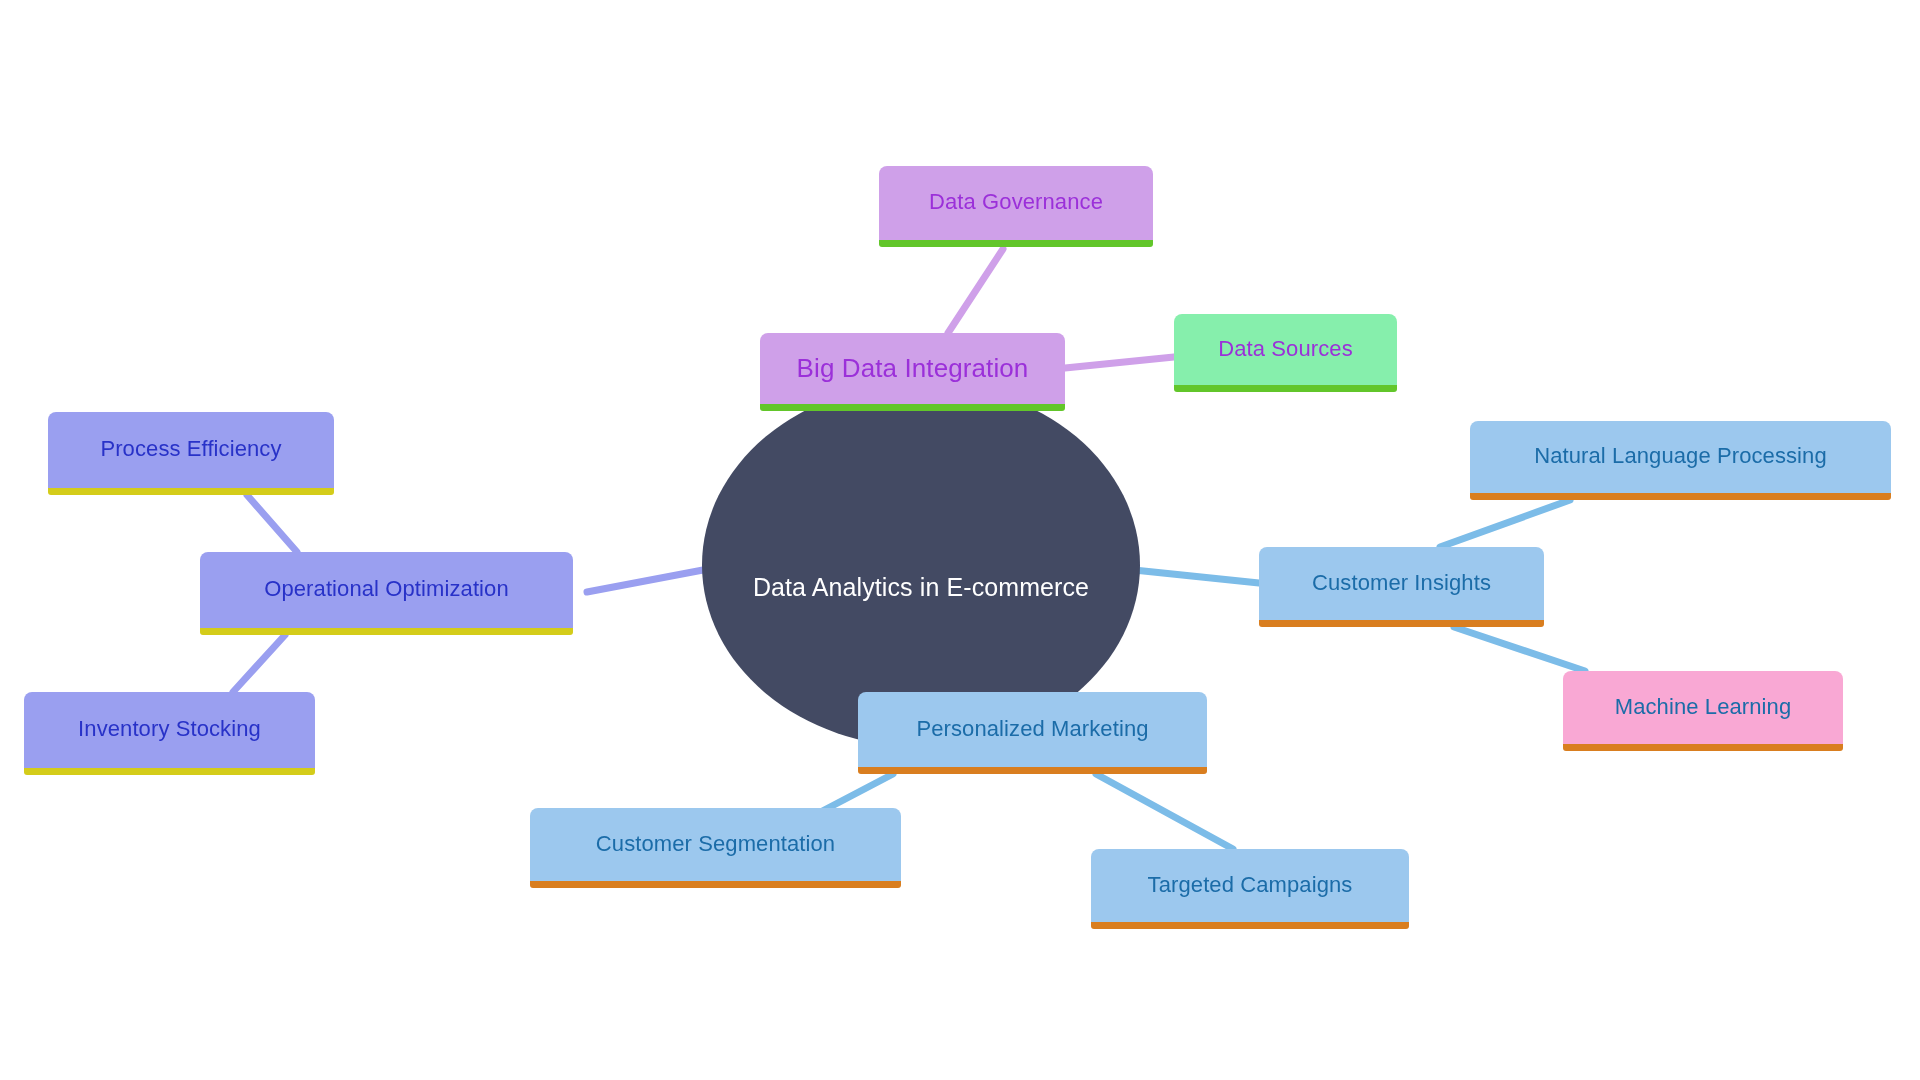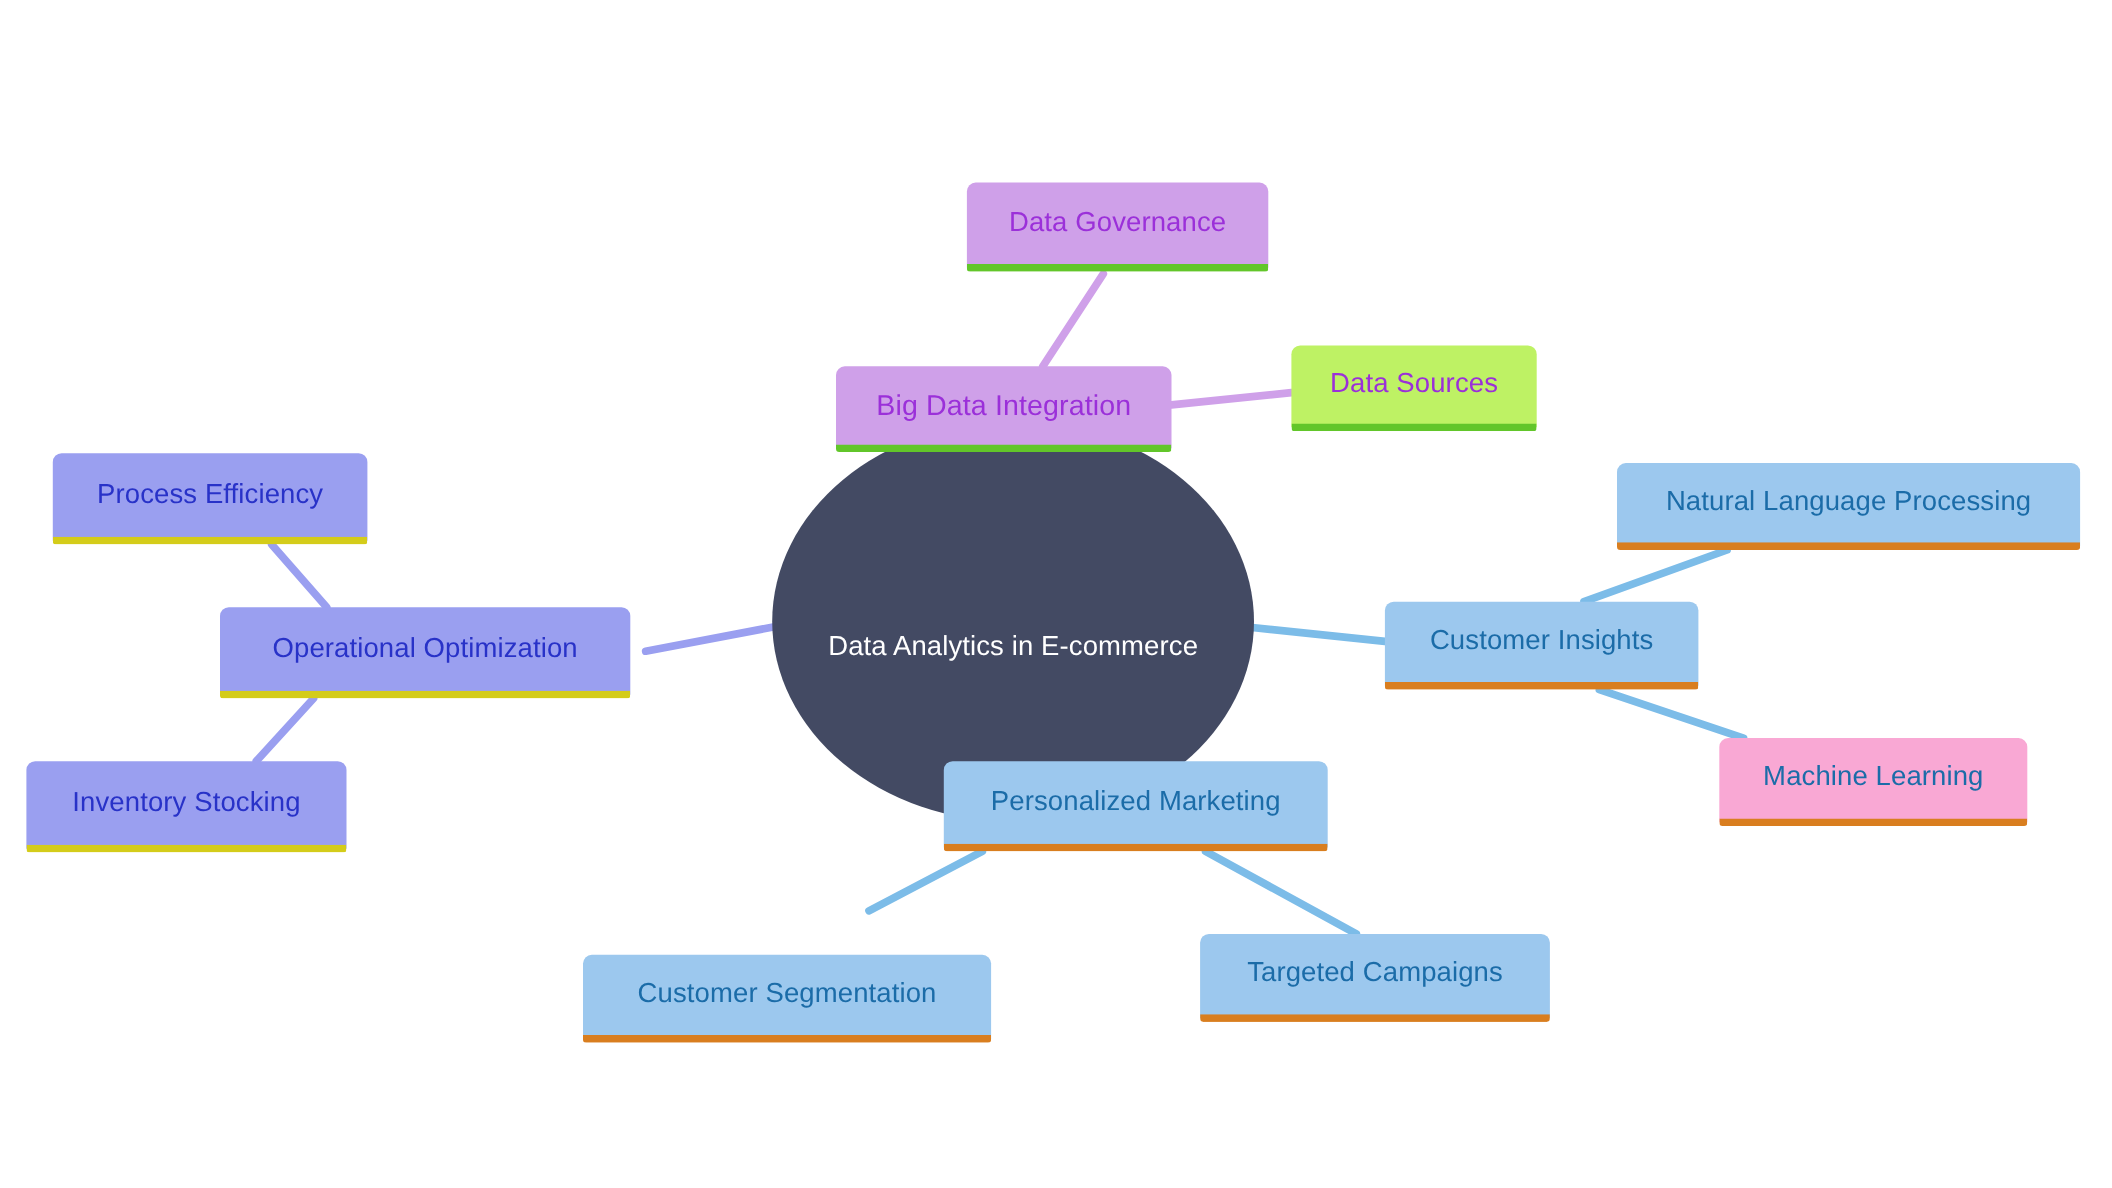--- a/index.html
+++ b/index.html
@@ -62,21 +62,21 @@
     border-bottom-style: solid;
     padding-bottom: 2px;
   }
   .node-label {
     white-space: nowrap;
     line-height: 1;
     font-size: 25px;
     letter-spacing: 0.1px;
   }
   .node.level1 .node-label { font-size: 26px; }
-  .node.level2 .node-label { font-size: 25px; }
+  .node.level2 .node-label { font-size: 22px; }
 </style>
 </head>
 <body>
 
 <div id="canvas">
 
   <svg id="edge-layer" viewBox="0 0 1920 1080" xmlns="http://www.w3.org/2000/svg">
       <line x1="1042" y1="430" x2="1000" y2="400" stroke="#CFA0E9" stroke-width="7" stroke-linecap="round"></line>
       <line x1="948" y1="333" x2="1003" y2="249" stroke="#CFA0E9" stroke-width="7" stroke-linecap="round"></line>
       <line x1="1065" y1="368" x2="1174" y2="357" stroke="#CFA0E9" stroke-width="7" stroke-linecap="round"></line>
@@ -94,21 +94,21 @@
   <div id="node-layer">
       <div class="root-node" style="left: 702px; top: 383px; width: 438px; height: 364px; background: rgb(67, 74, 99);">
         <span class="root-label" style="color: rgb(255, 255, 255); margin-top: 44px;">Data Analytics in E-commerce</span>
       </div>
       <div class="node level1" style="left: 760px; top: 333px; width: 305px; height: 78px; background: rgb(207, 160, 233); border-bottom-color: rgb(98, 198, 42); border-bottom-width: 7px;">
         <span class="node-label" style="color: rgb(155, 48, 217);">Big Data Integration</span>
       </div>
       <div class="node level2" style="left: 879px; top: 166px; width: 274px; height: 81px; background: rgb(207, 160, 233); border-bottom-color: rgb(98, 198, 42); border-bottom-width: 7px;">
         <span class="node-label" style="color: rgb(155, 48, 217);">Data Governance</span>
       </div>
-      <div class="node level2" style="left: 1174px; top: 314px; width: 223px; height: 78px; background: #bef264; border-bottom-color: rgb(98, 198, 42); border-bottom-width: 7px;">
+      <div class="node level2" style="left: 1174px; top: 314px; width: 223px; height: 78px; background: #86efac; border-bottom-color: rgb(98, 198, 42); border-bottom-width: 7px;">
         <span class="node-label" style="color: rgb(155, 48, 217);">Data Sources</span>
       </div>
       <div class="node level2" style="left: 200px; top: 552px; width: 373px; height: 83px; background: rgb(154, 159, 240); border-bottom-color: rgb(212, 204, 26); border-bottom-width: 7px;">
         <span class="node-label" style="color: rgb(40, 50, 200);">Operational Optimization</span>
       </div>
       <div class="node level2" style="left: 48px; top: 412px; width: 286px; height: 83px; background: rgb(154, 159, 240); border-bottom-color: rgb(212, 204, 26); border-bottom-width: 7px;">
         <span class="node-label" style="color: rgb(40, 50, 200);">Process Efficiency</span>
       </div>
       <div class="node level2" style="left: 24px; top: 692px; width: 291px; height: 83px; background: rgb(154, 159, 240); border-bottom-color: rgb(212, 204, 26); border-bottom-width: 7px;">
         <span class="node-label" style="color: rgb(40, 50, 200);">Inventory Stocking</span>
@@ -118,21 +118,21 @@
       </div>
       <div class="node level2" style="left: 1470px; top: 421px; width: 421px; height: 79px; background: rgb(156, 200, 238); border-bottom-color: rgb(217, 126, 31); border-bottom-width: 7px;">
         <span class="node-label" style="color: rgb(27, 108, 168);">Natural Language Processing</span>
       </div>
       <div class="node level2" style="left: 1563px; top: 671px; width: 280px; height: 80px; background: #f9a8d4; border-bottom-color: rgb(217, 126, 31); border-bottom-width: 7px;">
         <span class="node-label" style="color: rgb(27, 108, 168);">Machine Learning</span>
       </div>
       <div class="node level2" style="left: 858px; top: 692px; width: 349px; height: 82px; background: rgb(156, 200, 238); border-bottom-color: rgb(217, 126, 31); border-bottom-width: 7px;">
         <span class="node-label" style="color: rgb(27, 108, 168);">Personalized Marketing</span>
       </div>
-      <div class="node level2" style="left: 530px; top: 868px; width: 371px; height: 80px; background: rgb(156, 200, 238); border-bottom-color: rgb(217, 126, 31); border-bottom-width: 7px;">
+      <div class="node level2" style="left: 530px; top: 808px; width: 371px; height: 80px; background: rgb(156, 200, 238); border-bottom-color: rgb(217, 126, 31); border-bottom-width: 7px;">
         <span class="node-label" style="color: rgb(27, 108, 168);">Customer Segmentation</span>
       </div>
       <div class="node level2" style="left: 1091px; top: 849px; width: 318px; height: 80px; background: rgb(156, 200, 238); border-bottom-color: rgb(217, 126, 31); border-bottom-width: 7px;">
         <span class="node-label" style="color: rgb(27, 108, 168);">Targeted Campaigns</span>
       </div>
     </div>
 
 </div>
 
 </body></html>

